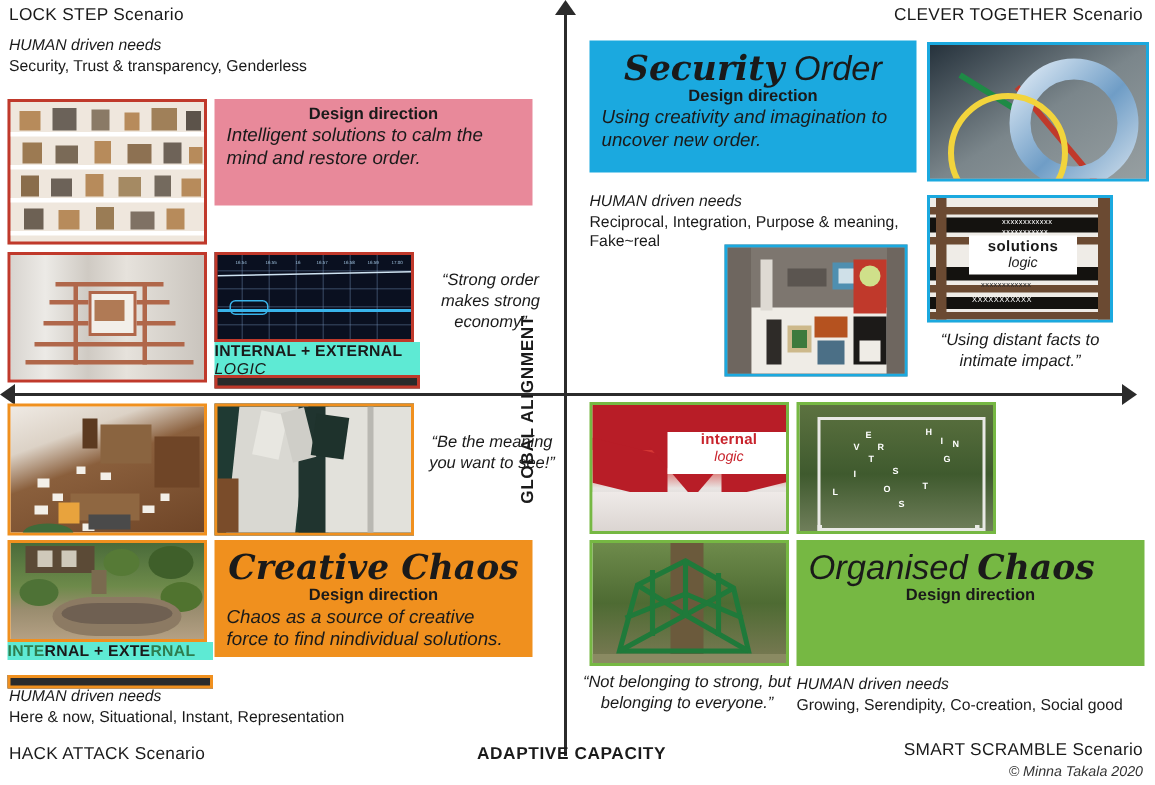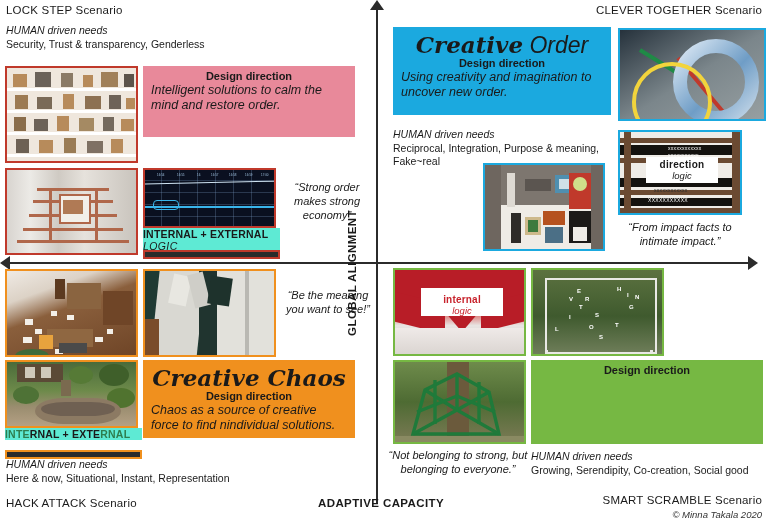--- a/index.html
+++ b/index.html
@@ -102,21 +102,21 @@
   .xxs{position:absolute;font-size:5px;letter-spacing:.3px;color:#fff;white-space:nowrap;}
   .xxd{position:absolute;font-size:5px;letter-spacing:.3px;color:#2a2a2a;white-space:nowrap;}
 
   
   .ph-cabinet{background:#8d8781;}
   .cab{position:absolute;}
 
   
   .ph-red{background:linear-gradient(180deg,#c8232c 0%,#d63a36 45%,#e8e4e2 66%,#cfcac6 100%);}
   .netfold{position:absolute;background:#b81d27;}
-  .lbl-red{position:absolute;background:#fff;display:flex;flex-direction:column;align-items:center;justify-content:flex-end;}
+  .lbl-red{position:absolute;background:#fff;display:flex;flex-direction:column;align-items:center;justify-content:flex-start;margin-left:24px;}
   .lbl-red .a{font-size:10px;font-weight:bold;color:#c8232c;letter-spacing:.2px;}
   .lbl-red .b{font-size:9.5px;font-style:italic;color:#c8232c;}
 
   
   .ph-board{background:linear-gradient(180deg,#5c7240 0%,#3f5a2e 55%,#6f7e5a 100%);}
   .frame{position:absolute;border:2px solid #e9e9e5;}
   .boardletter{position:absolute;color:#fff;font-size:6px;font-weight:bold;}
 
   
   .ph-dome{background:linear-gradient(180deg,#6e8b4b 0%,#4e6b33 50%,#7b7a55 100%);}
@@ -214,21 +214,21 @@
 </div>
 <div class="cap" style="left:143px;top:228px;width:137px;">
   <div class="l1">INTERNAL + EXTERNAL</div>
   <div class="l2">LOGIC</div>
 </div>
 <div style="position:absolute;left:143px;top:250px;width:133px;height:5px;background:#2b2b2b;border:2px solid #c0392b;"></div>
 
 <div class="quote" style="left:282px;top:180px;width:90px;">“Strong order makes strong economy”</div>
 
 <div class="card" style="left:393px;top:27px;width:218px;height:88px;background:#1BA9DF;">
-  <div class="title" style="text-align:center;"><span class="scriptpart">Creative</span> <span class="plainpart">Order</span></div>
+  <div class="title" style="text-align:center;"><span class="scriptpart">Security</span> <span class="plainpart">Order</span></div>
   <div class="dd">Design direction</div>
   <div class="body">Using creativity and imagination to uncover new order.</div>
 </div>
 
 <div class="photo ph-rings" style="left:618px;top:28px;width:148px;height:93px;border:2px solid #1BA9DF;">
   <svg width="148" height="93" viewBox="0 0 148 93" style="position:absolute;left:0;top:0;">
     <defs>
       <linearGradient id="bgr" x1="0" y1="0" x2="1" y2="1">
         <stop offset="0%" stop-color="#26323c"></stop>
           <stop offset="50%" stop-color="#7b868b"></stop>
@@ -261,25 +261,25 @@
   <div class="plank" style="left:0;top:58px;width:124px;height:5px;"></div>
   <div class="plankdark" style="left:0;top:66px;width:124px;height:8px;"></div>
   <div class="plank" style="left:0;top:76px;width:124px;height:5px;"></div>
   <div class="plank" style="left:4px;top:0;width:7px;height:85px;"></div>
   <div class="plank" style="left:112px;top:0;width:8px;height:85px;"></div>
   <div class="xxs" style="left:48px;top:13px;">xxxxxxxxxxxx</div>
   <div class="xxs" style="left:48px;top:20px;">xxxxxxxxxxx</div>
   <div class="xxd" style="left:34px;top:55px;">xxxxxxxxxxxx</div>
   <div class="xxs" style="left:28px;top:65px;">XXXXXXXXXXX</div>
   <div class="lbl-white" style="left:26px;top:25px;width:72px;height:26px;">
-    <div class="a">direction</div>
+    <div class="a">solutions</div>
     <div class="b">logic</div>
   </div>
 </div>
-<div class="quote" style="left:614px;top:220px;width:132px;">“From impact facts to intimate impact.”</div>
+<div class="quote" style="left:614px;top:220px;width:132px;">“Using distant facts to intimate impact.”</div>
 
 <div class="photo ph-cabinet" style="left:483px;top:163px;width:122px;height:88px;border:2px solid #1BA9DF;">
   <div class="cab" style="left:0;top:0;width:16px;height:88px;background:#6e665f;"></div>
   <div class="cab" style="left:106px;top:0;width:16px;height:88px;background:#6e665f;"></div>
   <div class="cab" style="left:16px;top:0;width:90px;height:88px;background:#7d766f;"></div>
   <div class="cab" style="left:16px;top:40px;width:90px;height:48px;background:#efece6;"></div>
   <div class="cab" style="left:22px;top:8px;width:8px;height:34px;background:#dedad3;"></div>
   <div class="cab" style="left:40px;top:14px;width:26px;height:12px;background:#5b5550;"></div>
   <div class="cab" style="left:70px;top:10px;width:22px;height:18px;background:#4f8fb0;"></div>
   <div class="cab" style="left:74px;top:14px;width:14px;height:10px;background:#cfe0e8;"></div>
@@ -399,19 +399,20 @@
       <path d="M 40 18 L 40 62"></path>
       <path d="M 84 20 L 84 62"></path>
     </g>
   </svg>
   <div style="position:absolute;left:0;top:74px;width:133px;height:10px;background:#8a8a62;"></div>
 </div>
 
 <div class="quote" style="left:388px;top:448px;width:140px;">“Not belonging to strong, but belonging to everyone.”</div>
 
 <div class="card" style="left:531px;top:360px;width:232px;height:84px;background:#76B843;">
+  <div class="title"><span class="plainpart">Organised</span> <span class="scriptpart">Chaos</span></div>
   <div class="dd" style="text-align:center;">Design direction</div>
 </div>
 
 <div class="needs" style="left:531px;top:450px;width:228px;">
   <span class="hd">HUMAN driven needs</span>
   <span class="bd">Growing, Serendipity, Co-creation, Social good</span>
 </div>
 
 </body></html>

